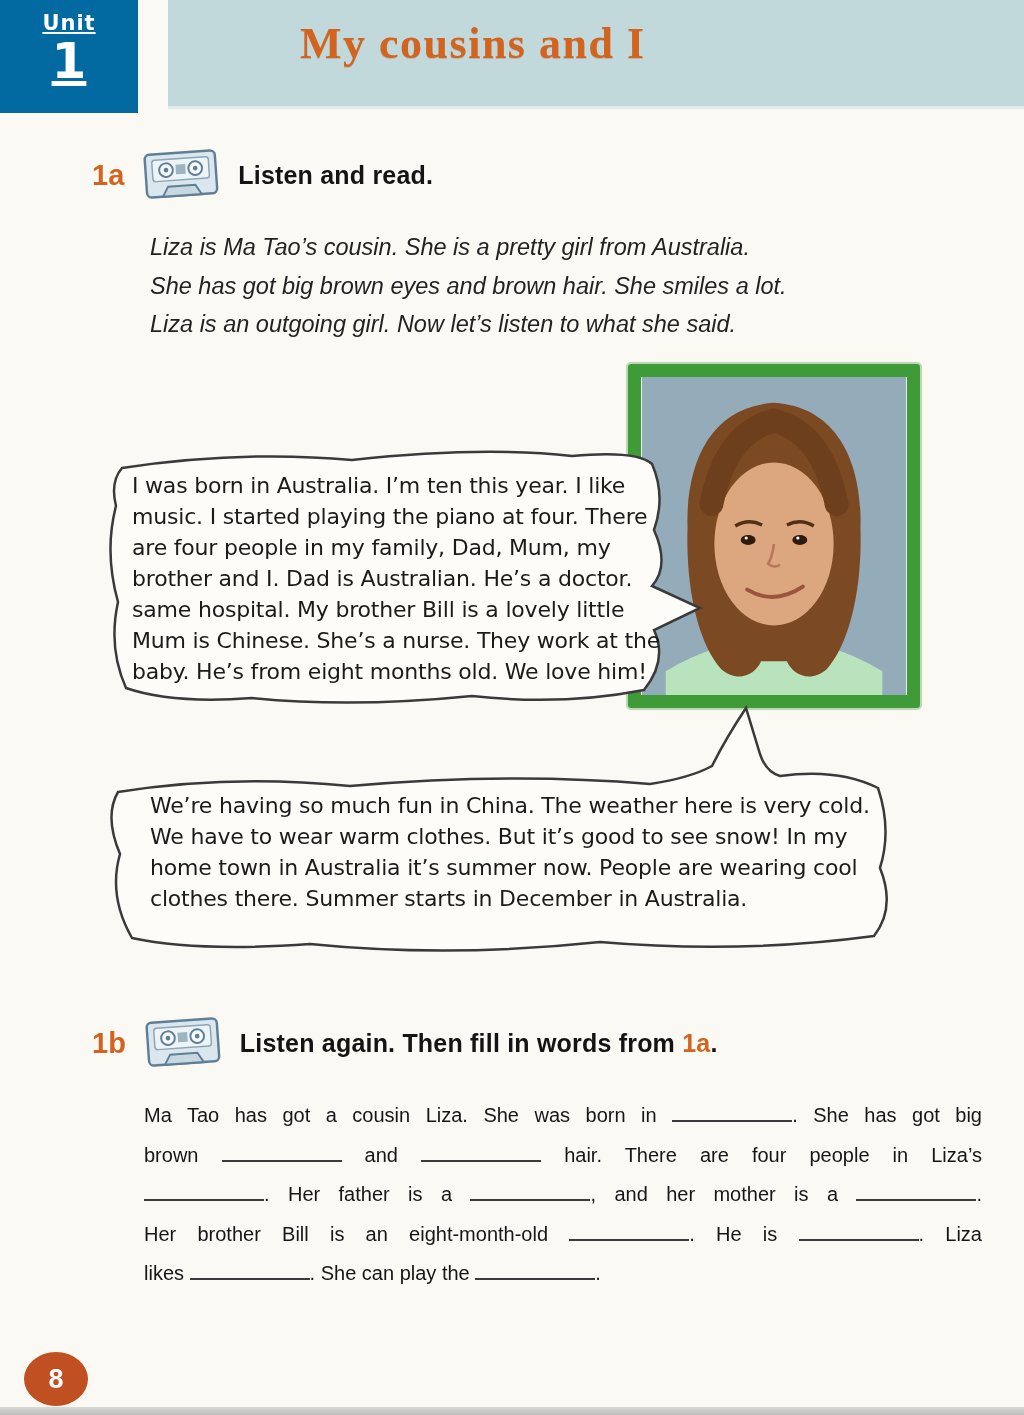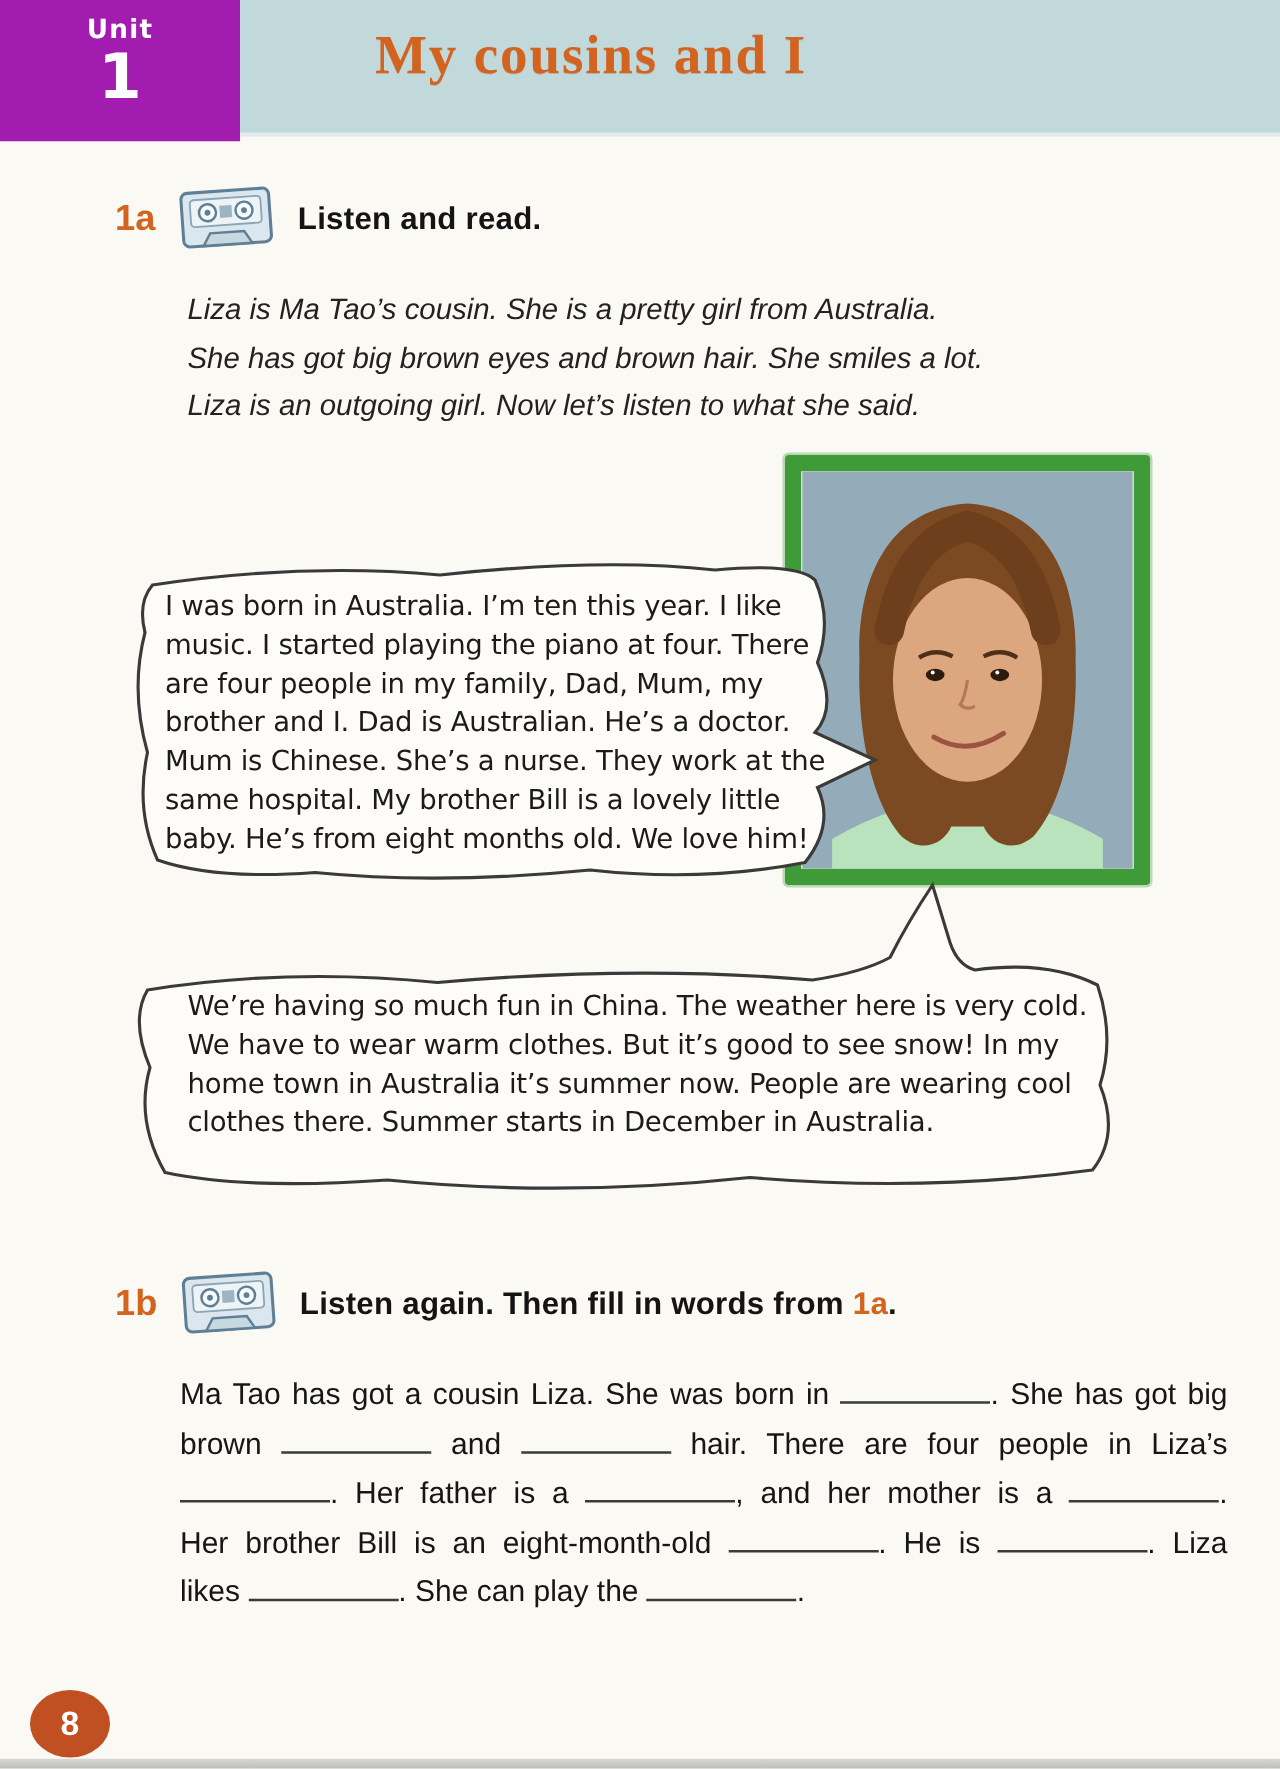--- a/index.html
+++ b/index.html
@@ -14,23 +14,24 @@
     position:absolute; left:168px; top:0; width:856px; height:106px;
     background:#c2d9dc; border-bottom:3px solid #e3ecec;
   }
   .banner-title {
     position:absolute; left:132px; top:18px;
     font-family:Liberation Serif, serif; font-weight:bold;
     font-size:44px; letter-spacing:1.5px; color:#d2641f;
     text-shadow:0 1px 0 rgba(160,70,20,.25);
   }
   .unit-box {
-    position:absolute; left:0; top:0; width:192px; height:113px;
-    background:#a21caf; color:#fff; text-align:center;
+    position:absolute; left:0; top:0; width:138px; height:113px;
+    background:#0369a1; color:#fff; text-align:center;
     font-family:"DejaVu Sans", sans-serif;
+    text-decoration:underline;
   }
   .unit-label { font-size:21px; font-weight:bold; margin-top:11px; letter-spacing:1px; }
   .unit-number { font-size:50px; font-weight:bold; line-height:1; margin-top:1px; }
 
   
   .activity-row { position:absolute; display:flex; align-items:center; gap:16px; }
   #row-1a { left:92px; top:146px; }
   #row-1b { left:92px; top:1014px; }
   .activity-label { color:#d2641f; font-weight:bold; font-size:29px; }
   .activity-heading { color:#141414; font-weight:bold; font-size:25px; letter-spacing:.2px; }
@@ -61,21 +62,21 @@
     position:absolute; color:#1b1b1b;
     font-family:"DejaVu Sans", sans-serif; font-size:22px; letter-spacing:-0.2px;
   }
   .bubble-text .line { line-height:31px; white-space:nowrap; }
   #bubble1 .bubble-text { left:26px; top:36px;margin-left:14px; }
   #bubble2 .bubble-text { left:60px; top:92px; }
 
   
   .fill {
     position:absolute; left:144px; top:1096px; width:838px;
-    font-size:24px; color:#161616;
+    font-size:20px; color:#161616;
   }
   .fill .line { line-height:39.5px; text-align:justify; text-align-last:justify; }
   .fill .line:last-child { text-align-last:left; }
   .fill .blank {
     display:inline-block; width:120px; height:19px;
     border-bottom:2px solid #3a3a3a; vertical-align:baseline;
   }
 
   
   .badge {
@@ -148,22 +149,22 @@
 
   <div class="bubble" id="bubble1">
     <svg width="622" height="286" viewBox="0 0 622 286">
       <path d="M30,34 Q150,16 260,26 Q390,12 480,22 Q545,16 560,30 Q574,62 562,96 Q578,132 560,152 L608,174 L562,196 Q576,226 552,256 Q470,272 380,262 Q260,274 160,264 Q80,270 34,254 Q16,214 26,168 Q12,118 24,72 Q18,48 30,34 Z" fill="#fdfcf8" stroke="#3a3a3a" stroke-width="2.5"></path>
     </svg>
     <div class="bubble-text">
         <div class="line">I was born in Australia. I’m ten this year. I like</div>
         <div class="line">music. I started playing the piano at four. There</div>
         <div class="line">are four people in my family, Dad, Mum, my</div>
         <div class="line">brother and I. Dad is Australian. He’s a doctor.</div>
+        <div class="line">same hospital. My brother Bill is a lovely little</div>
         <div class="line">Mum is Chinese. She’s a nurse. They work at the</div>
-        <div class="line">same hospital. My brother Bill is a lovely little</div>
         <div class="line">baby. He’s from eight months old. We love him!</div>
       </div>
   </div>
 
   <div class="bubble" id="bubble2">
     <svg width="822" height="258" viewBox="0 0 822 258">
       <path d="M28,94 Q140,76 260,88 Q420,74 560,86 Q600,80 622,68 Q636,40 656,10 Q664,36 670,56 Q676,74 690,78 Q748,70 788,90 Q802,132 790,170 Q806,210 784,238 Q650,256 510,244 Q360,260 220,246 Q108,254 42,240 Q18,198 30,156 Q14,118 28,94 Z" fill="#fdfcf8" stroke="#3a3a3a" stroke-width="2.5"></path>
     </svg>
     <div class="bubble-text">
         <div class="line">We’re having so much fun in China. The weather here is very cold.</div>

